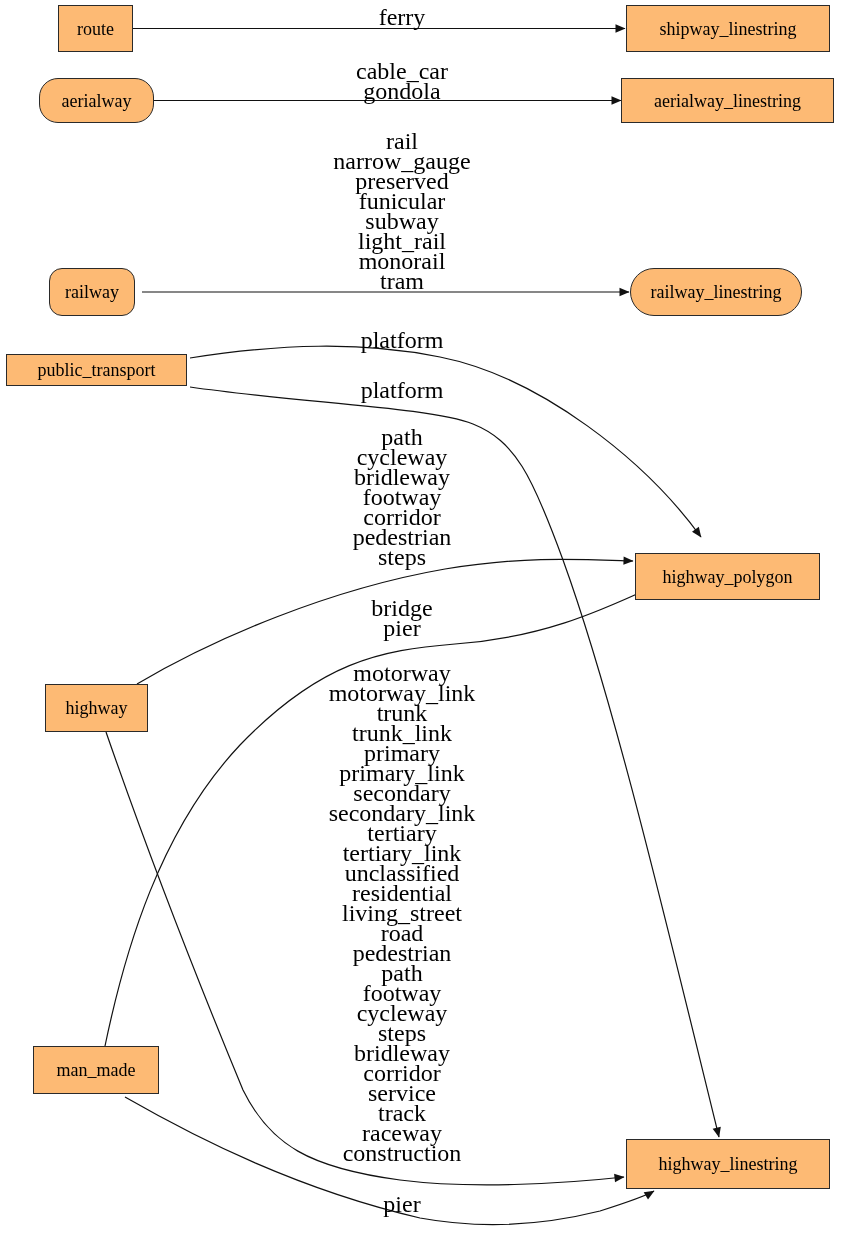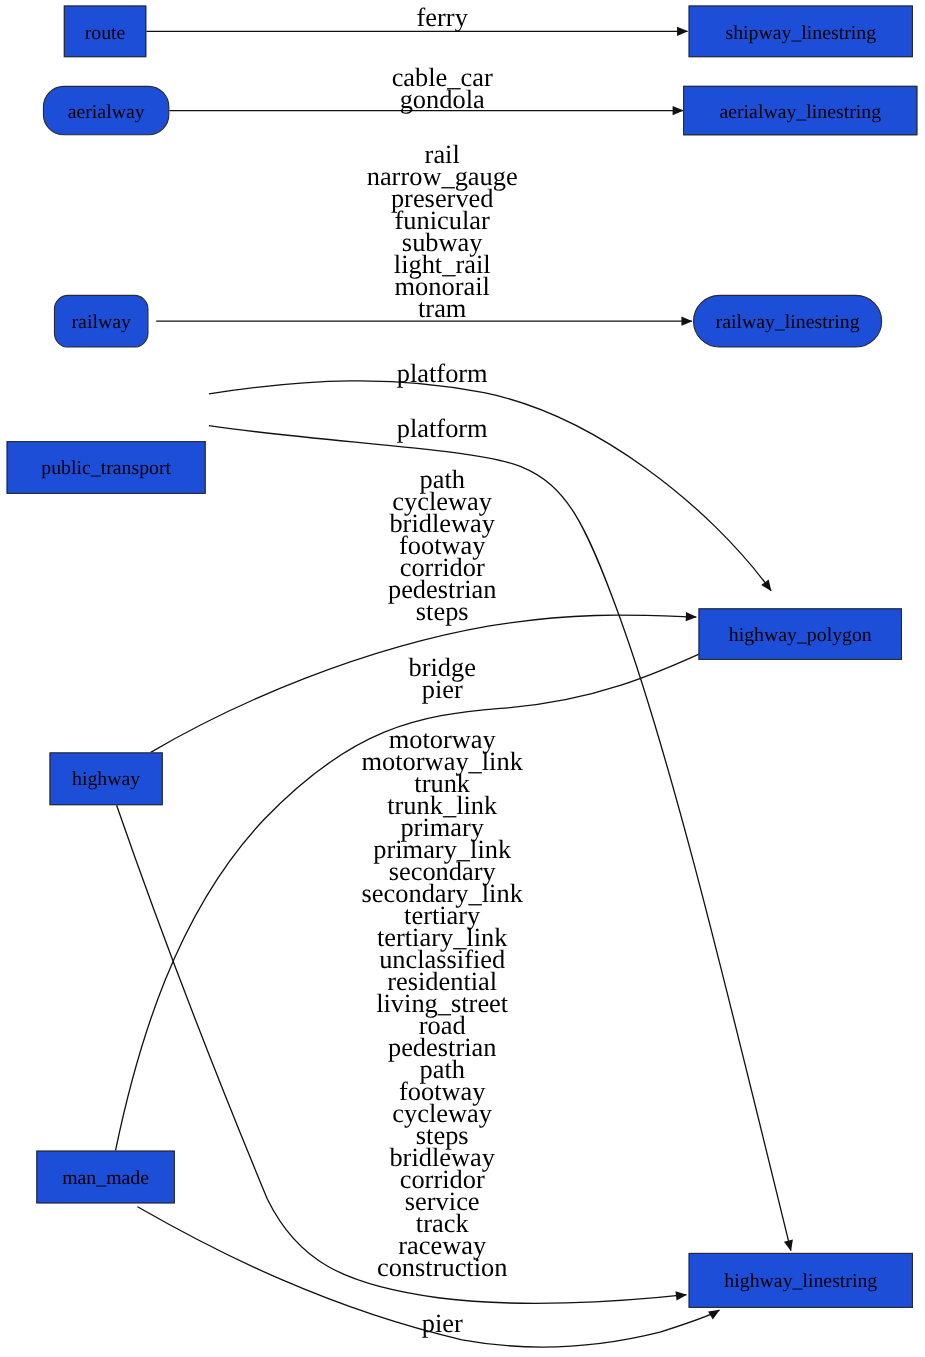--- a/index.html
+++ b/index.html
@@ -26,21 +26,21 @@
   }
   .edge-layer path.edge-path {
     fill: none;
     stroke: #111111;
     stroke-width: 1.2;
   }
   .node {
     position: absolute;
     box-sizing: border-box;
     border: 1px solid #2a2a2a;
-    background: #1d4ed8;
+    background: #fdba74;
     display: flex;
     align-items: center;
     justify-content: center;
     font-size: 18px;
     line-height: 1;
     white-space: nowrap;
   }
   .edge-label {
     position: absolute;
     transform: translateX(-50%);
@@ -75,21 +75,21 @@
         <path class="edge-path" d="M 125,1097 C 200,1140 300,1190 420,1218 C 480,1229 540,1226 600,1211 C 622,1204 644,1197 654,1191" marker-end="url(#arrow)"></path>
       </g>
   </svg>
   <div id="node-layer">
       <div class="node" style="left: 58px; top: 5px; width: 75px; height: 47px;">route</div>
       <div class="node" style="left: 626px; top: 5px; width: 204px; height: 47px;">shipway_linestring</div>
       <div class="node" style="left: 39px; top: 78px; width: 115px; height: 45px; border-radius: 19px;">aerialway</div>
       <div class="node" style="left: 621px; top: 78px; width: 213px; height: 45px;">aerialway_linestring</div>
       <div class="node" style="left: 49px; top: 268px; width: 86px; height: 48px; border-radius: 13px;">railway</div>
       <div class="node" style="left: 630px; top: 268px; width: 172px; height: 48px; border-radius: 24px;">railway_linestring</div>
-      <div class="node" style="left: 6px; top: 354px; width: 181px; height: 48px; margin-top: 47px;">public_transport</div>
+      <div class="node" style="left: 6px; top: 354px; width: 181px; height: 32px;">public_transport</div>
       <div class="node" style="left: 635px; top: 553px; width: 185px; height: 47px;">highway_polygon</div>
       <div class="node" style="left: 45px; top: 684px; width: 103px; height: 48px;">highway</div>
       <div class="node" style="left: 33px; top: 1046px; width: 126px; height: 48px;">man_made</div>
       <div class="node" style="left: 626px; top: 1139px; width: 204px; height: 50px;">highway_linestring</div>
     </div>
   <div id="edge-label-layer">
       <div class="edge-label" style="left: 402px; top: 7px;">
         <div class="edge-label-line">ferry</div>
       </div>
       <div class="edge-label" style="left: 402px; top: 61px;">

